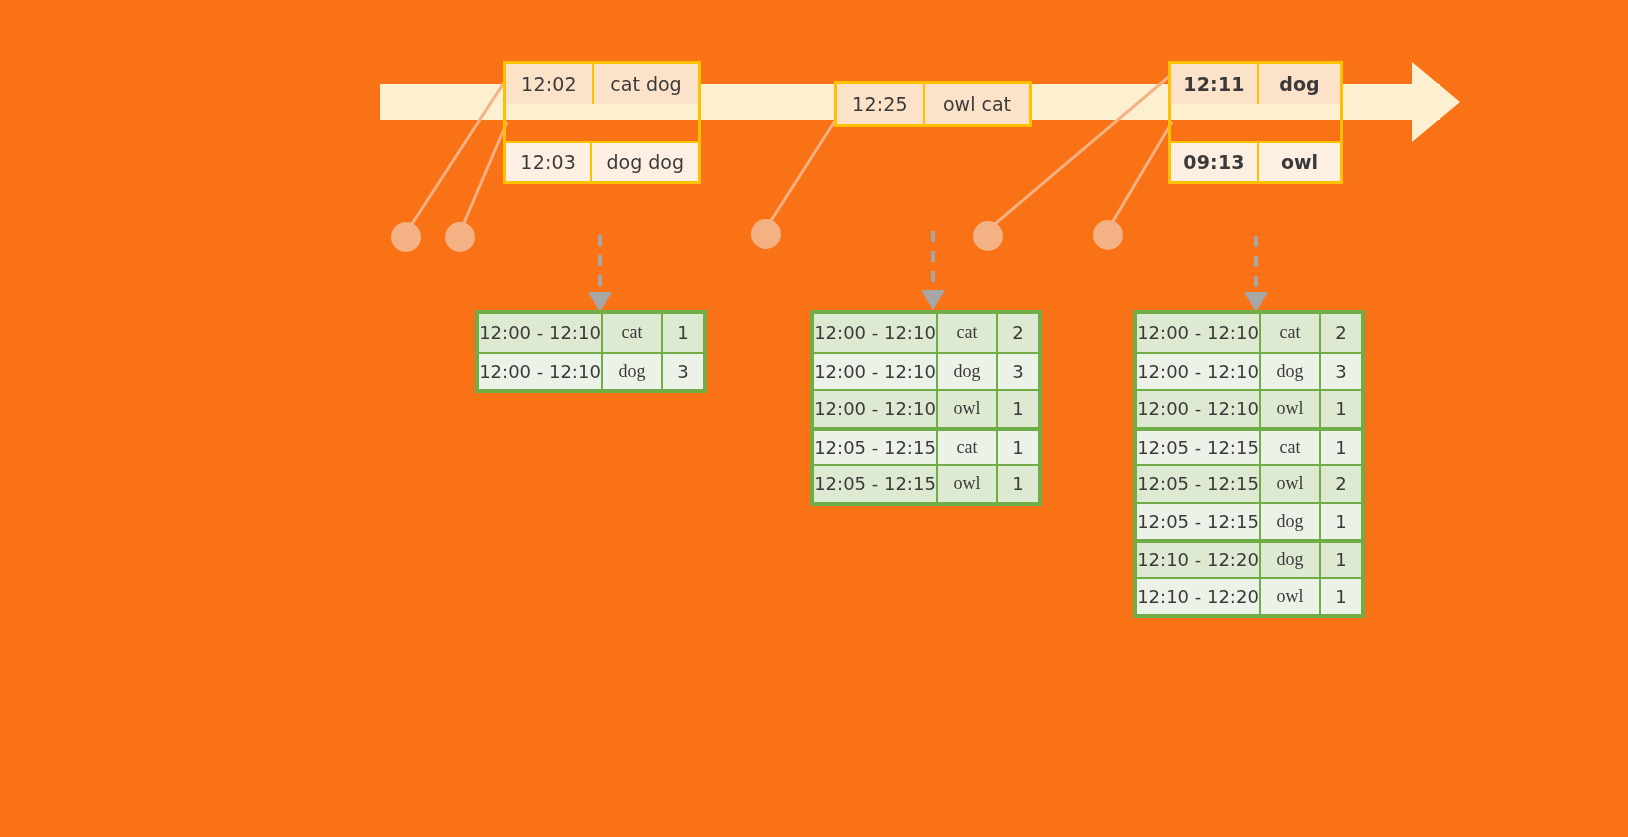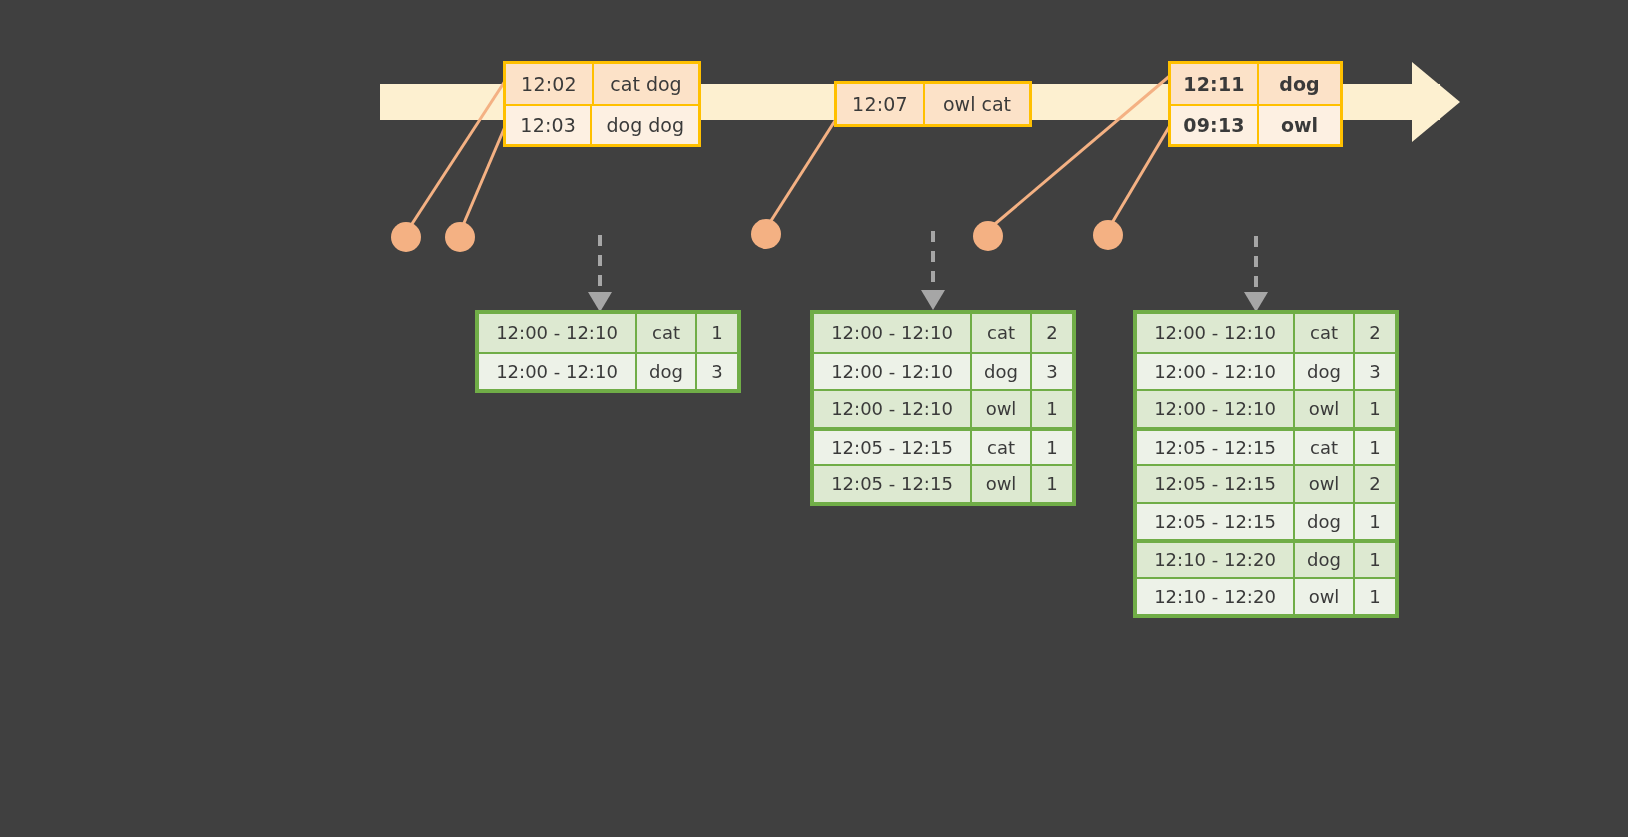--- a/index.html
+++ b/index.html
@@ -7,21 +7,21 @@
     padding: 0;
     background: #000000;
   }
   body {
     font-family: "DejaVu Sans", sans-serif;
   }
   #canvas {
     position: relative;
     width: 1628px;
     height: 837px;
-    background: #404040;
+    background: #f97316;
     overflow: hidden;
   }
   
   #timeline-svg {
     position: absolute;
     left: 0; top: 0;
     width: 1628px;
     height: 837px;
     pointer-events: none;
   }
@@ -32,21 +32,21 @@
     box-sizing: border-box;
     border-collapse: collapse;
     z-index: 5;
   }
   .event-row {
     display: flex;
     height: 40px;
     box-sizing: border-box;
   }
   .event-row.shade-a { background: #FCE2C8; }
-  .event-row.shade-b { background: #FDF0E2; }
+  .event-row.shade-b { background: #FDF0E2; margin-top: 37px; }
   .event-row + .event-row { border-top: 2px solid #FFC000; }
   .ev-time {
     width: 88px;
     box-sizing: border-box;
     border-right: 2px solid #FFC000;
     display: flex;
     align-items: center;
     justify-content: center;
     font-size: 19px;
     color: #3a3a3a;
@@ -73,39 +73,40 @@
   .res-row {
     display: flex;
     height: 37.5px;
     box-sizing: border-box;
   }
   .res-row.shade-a { background: #DDE9D1; }
   .res-row.shade-b { background: #EDF2E8; }
   .res-row + .res-row { border-top: 2px solid #70AD47; }
   .res-row.thick-top { border-top: 4px solid #70AD47; }
   .rc-window {
-    width: 158px;
+    width: 124px;
     box-sizing: border-box;
     border-right: 2px solid #70AD47;
     display: flex;
     align-items: center;
     justify-content: center;
     font-size: 18px;
     color: #3a3a3a;
     white-space: nowrap;
   }
   .rc-word {
     width: 60px;
     box-sizing: border-box;
     border-right: 2px solid #70AD47;
     display: flex;
     align-items: center;
     justify-content: center;
     font-size: 18px;
     color: #3a3a3a;
+    font-family: Liberation Serif, serif;
   }
   .rc-count {
     width: 40px;
     box-sizing: border-box;
     display: flex;
     align-items: center;
     justify-content: center;
     font-size: 18px;
     color: #3a3a3a;
   }
@@ -160,21 +161,21 @@
           <div class="ev-time">12:02</div>
           <div class="ev-words">cat dog</div>
         </div>
         <div class="event-row shade-b">
           <div class="ev-time">12:03</div>
           <div class="ev-words">dog dog</div>
         </div>
       </div>
       <div class="event-box" style="left: 834px; top: 81px; width: 198px;">
         <div class="event-row shade-a">
-          <div class="ev-time">12:07</div>
+          <div class="ev-time">12:25</div>
           <div class="ev-words">owl cat</div>
         </div>
       </div>
       <div class="event-box" style="left: 1168px; top: 61px; width: 175px; font-weight: bold;">
         <div class="event-row shade-a">
           <div class="ev-time">12:11</div>
           <div class="ev-words">dog</div>
         </div>
         <div class="event-row shade-b">
           <div class="ev-time">09:13</div>

